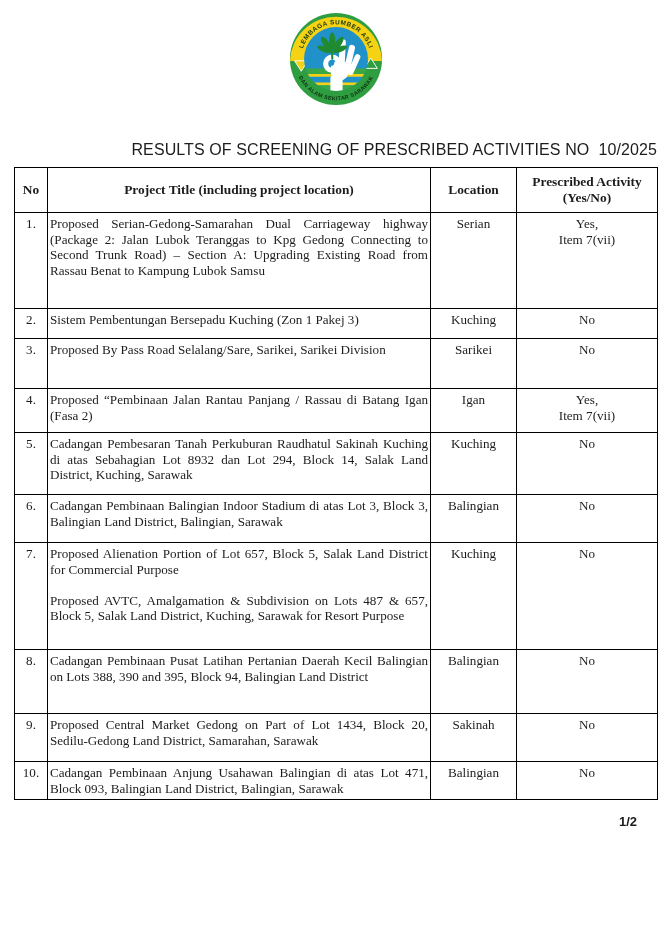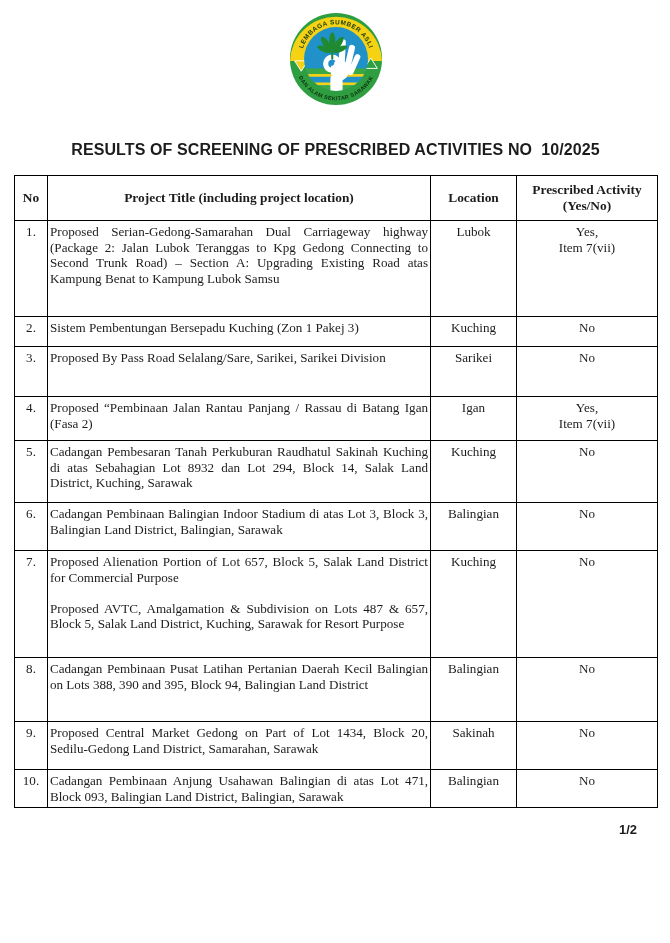--- a/index.html
+++ b/index.html
@@ -12,23 +12,23 @@
     position: relative;
     width: 670px; height: 943px;
     box-sizing: border-box;
     padding: 12px 13px 0 14px;
     background: #ffffff;
     overflow: hidden;
   }
   .logo-wrap { text-align: center; height: 96px; margin-bottom: 33px; }
   .logo-wrap svg { display: inline-block; }
   .doc-title {
-    font-size: 16px; font-weight: bold;
-    text-align: center;
-    margin: 0 0 16px 0;
+    font-size: 16px; font-weight: normal;
+    text-align: right;
+    margin: 0 0 8px 0;
     letter-spacing: 0.1px;
     white-space: pre-wrap;
   }
   .intro {
     font-size: 14.6px; line-height: 19px;
     margin: 0 0 13px 0;
     white-space: pre-line;
   }
   table.results {
     width: 643px;
@@ -142,22 +142,22 @@
         <th>No</th>
         <th>Project Title (including project location)</th>
         <th>Location</th>
         <th>Prescribed Activity
 (Yes/No)</th>
       </tr>
     </thead>
     <tbody>
       <tr style="height:96px">
         <td class="cell-no">1.</td>
-        <td class="cell-title">Proposed Serian-Gedong-Samarahan Dual Carriageway highway (Package 2: Jalan Lubok Teranggas to Kpg Gedong Connecting to Second Trunk Road) – Section A: Upgrading Existing Road atas Kampung Benat to Kampung Lubok Samsu</td>
-        <td class="cell-loc">Lubok</td>
+        <td class="cell-title">Proposed Serian-Gedong-Samarahan Dual Carriageway highway (Package 2: Jalan Lubok Teranggas to Kpg Gedong Connecting to Second Trunk Road) – Section A: Upgrading Existing Road from Rassau Benat to Kampung Lubok Samsu</td>
+        <td class="cell-loc">Serian</td>
         <td class="cell-act">Yes,
 Item 7(vii)</td>
       </tr>
       <tr style="height:30px">
         <td class="cell-no">2.</td>
         <td class="cell-title">Sistem Pembentungan Bersepadu Kuching (Zon 1 Pakej 3)</td>
         <td class="cell-loc">Kuching</td>
         <td class="cell-act">No</td>
       </tr>
       <tr style="height:50px">

